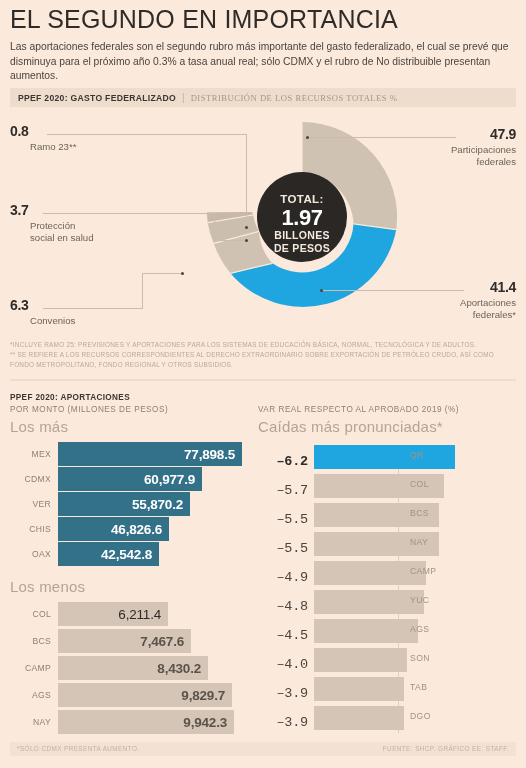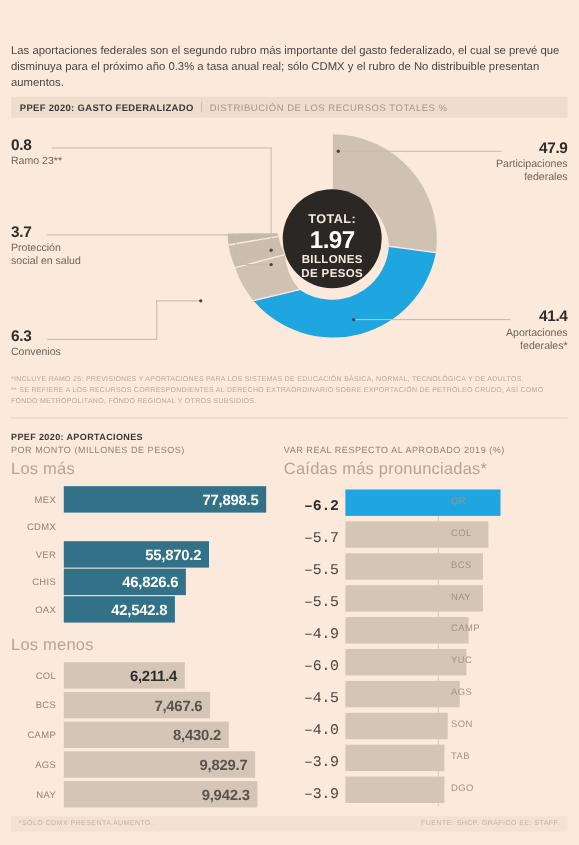--- a/index.html
+++ b/index.html
@@ -21,29 +21,29 @@
   .deck {
     position: absolute; left: 10px; top: 40px; width: 508px;
     font-size: 10.3px; line-height: 1.42; color: #4a443f;
   }
   .band {
     position: absolute; left: 10px; top: 88px; width: 506px; height: 19px;
     background: #eedccd; display: flex; align-items: center; padding-left: 8px;
   }
   .band-strong { font-size: 8.6px; font-weight: bold; letter-spacing: .3px; color: #3b3632; }
   .band-sep { color: #c4b2a2; margin: 0 6px; font-size: 10px; }
-  .band-light { font-size: 8.6px; letter-spacing: .5px; color: #a89684; }
+  .band-light { font-size: 8.6px; letter-spacing: .5px; color: #a89684; font-family: Liberation Serif, serif; }
 
   
   .donut-wrap { position: absolute; left: 0; top: 110px; width: 526px; height: 222px; }
   .donut-svg { position: absolute; left: 205px; top: 0px; }
 
   .lbl { position: absolute; }
   .lbl .num { font-size: 14px; font-weight: bold; color: #2f2b28; line-height: 1; letter-spacing: -.3px; }
-  .lbl .cap { font-size: 9.6px; color: #6c6359; line-height: 1.25; margin-top: 3px; }
+  .lbl .cap { font-size: 9.6px; color: #6c6359; line-height: 1.25; margin-top: 3px; margin-left: 20px; }
   .lbl.right { text-align: right; }
 
   .lead { position: absolute; background: #cbbcae; }
   .dot { position: absolute; width: 3px; height: 3px; background: #4a443f; border-radius: 50%; }
 
   
   .footnotes {
     position: absolute; left: 10px; top: 340px; width: 508px;
     font-size: 6.4px; line-height: 1.58; letter-spacing: .25px; color: #bda795;
   }
@@ -59,21 +59,21 @@
   .bar-cat {
     width: 48px; text-align: right; padding-right: 7px;
     font-size: 8.6px; color: #8e8175; letter-spacing: .3px;
   }
   .bar-body { height: 24px; display: flex; align-items: center; justify-content: flex-end; padding-right: 7px; }
   .bar-val { font-size: 13.5px; font-weight: bold; letter-spacing: -.2px; }
   .bar-teal { background: #337188; }
   .bar-teal .bar-val { color: #ffffff; }
   .bar-beige { background: #d4c5b6; }
   .bar-beige .bar-val { color: #5b534b; font-weight: 700; }
-  .bar-beige.first .bar-val { color: #2f2b28; font-weight: bold; text-align: right; }
+  .bar-beige.first .bar-val { color: #2f2b28; font-weight: normal; text-align: right; }
 
   
   .rrow { position: absolute; height: 26px; display: flex; align-items: flex-end; font-family: Liberation Mono, monospace; }
   .rval { width: 56px; text-align: right; padding-right: 6px; font-size: 13.5px; color: #4a443f; letter-spacing: -.2px; }
   .rrow.hi .rval { color: #2f2b28; font-weight: bold; }
   .rbar { height: 24px; }
   .rbar-blue { background: #1fa6e0; }
   .rbar-beige { background: #d4c5b6; }
   .rcat { position: absolute; left: 410px; font-size: 8.6px; color: #a3927f; letter-spacing: .4px; }
   .raxis { position: absolute; left: 398px; top: 445px; width: 1px; height: 288px; background: #e2cdb9; }
@@ -81,20 +81,21 @@
   
   .footbar { position: absolute; left: 10px; top: 742px; width: 506px; height: 14px; background: #f4e1d2; }
   .foot-l { position: absolute; left: 17px; top: 745px; font-size: 6.4px; letter-spacing: .4px; color: #c5b0a0; }
   .foot-r { position: absolute; right: 17px; top: 745px; font-size: 6.4px; letter-spacing: .4px; color: #c5b0a0; }
 </style>
 </head>
 <body>
 
 <div class="page">
 
+  <div class="headline">EL SEGUNDO EN IMPORTANCIA</div>
   <div class="deck">Las aportaciones federales son el segundo rubro más importante del gasto federalizado, el cual se prevé que disminuya para el próximo año 0.3% a tasa anual real; sólo CDMX y el rubro de No distribuible presentan aumentos.</div>
 
   <div class="band">
     <span class="band-strong">PPEF 2020: GASTO FEDERALIZADO</span>
     <span class="band-sep">|</span>
     <span class="band-light">DISTRIBUCIÓN DE LOS RECURSOS TOTALES %</span>
   </div>
 
   <div class="donut-wrap">
 
@@ -188,20 +189,23 @@
 
   <div>
     <div class="bar-row" style="left:10px; top:442px;">
       <div class="bar-cat">MEX</div>
       <div class="bar-body bar-teal" style="width:184px;">
         <span class="bar-val">77,898.5</span>
       </div>
     </div>
     <div class="bar-row" style="left:10px; top:467px;">
       <div class="bar-cat">CDMX</div>
+      <div class="bar-body bar-teal" style="width:144px;">
+        <span class="bar-val">60,977.9</span>
+      </div>
     </div>
     <div class="bar-row" style="left:10px; top:492px;">
       <div class="bar-cat">VER</div>
       <div class="bar-body bar-teal" style="width:132px;">
         <span class="bar-val">55,870.2</span>
       </div>
     </div>
     <div class="bar-row" style="left:10px; top:517px;">
       <div class="bar-cat">CHIS</div>
       <div class="bar-body bar-teal" style="width:111px;">
@@ -278,21 +282,21 @@
     </div>
     <div class="rcat" style="top:537px;">NAY</div>
 
     <div class="rrow" style="left:258px; top:559px;">
       <div class="rval">–4.9</div>
       <div class="rbar rbar-beige" style="width:112px;"></div>
     </div>
     <div class="rcat" style="top:566px;">CAMP</div>
 
     <div class="rrow" style="left:258px; top:588px;">
-      <div class="rval">–6.0</div>
+      <div class="rval">–4.8</div>
       <div class="rbar rbar-beige" style="width:110px;"></div>
     </div>
     <div class="rcat" style="top:595px;">YUC</div>
 
     <div class="rrow" style="left:258px; top:617px;">
       <div class="rval">–4.5</div>
       <div class="rbar rbar-beige" style="width:104px;"></div>
     </div>
     <div class="rcat" style="top:624px;">AGS</div>
 

